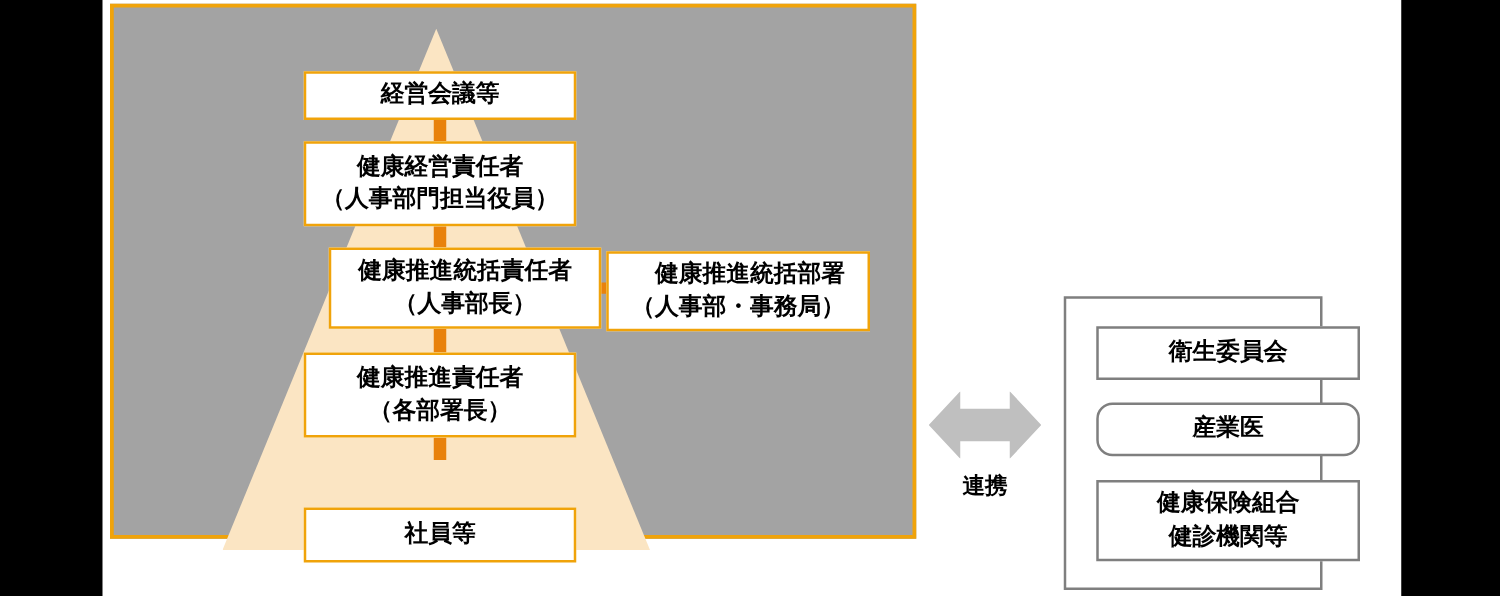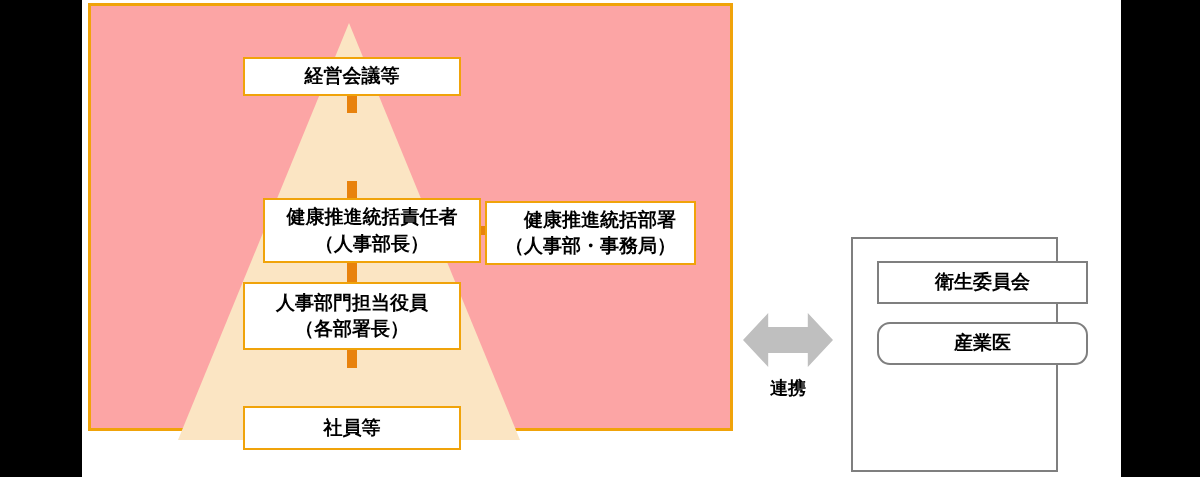--- a/index.html
+++ b/index.html
@@ -19,21 +19,21 @@
     position:relative;
   }
   .page{
     position:absolute;left:82px;top:0;width:1039px;height:477px;
     background:#fff;
   }
   
   .org-frame{
     position:absolute;left:6px;top:3px;width:645px;height:428px;
     border:3px solid var(--orange-border);
-    background:#fca5a5;
+    background:#a3a3a3;
   }
   .triangle{
     position:absolute;left:87px;top:17px;width:342px;height:417px;
     background:var(--triangle-fill);
     clip-path:polygon(50% 0,0 100%,100% 100%);
   }
   .node{
     position:absolute;
     background:#fff;
     border:2.5px solid var(--orange-border);
@@ -97,30 +97,34 @@
   <div class="org-frame">
     <div class="triangle"></div>
 
     <div class="vconn vc0"></div>
     <div class="vconn vc1"></div>
     <div class="vconn vc2"></div>
     <div class="vconn vc3"></div>
     <div class="hconn"></div>
 
     <div class="node lvl0">経営会議等</div>
+    <div class="node lvl1">健康経営責任者
+（人事部門担当役員）</div>
     <div class="node lvl2">健康推進統括責任者
 （人事部長）</div>
     <div class="node side-box">健康推進統括部署
 （人事部・事務局）</div>
-    <div class="node lvl3">人事部門担当役員
+    <div class="node lvl3">健康推進責任者
 （各部署長）</div>
     <div class="node lvl4">社員等</div>
   </div>
 
   <div class="link-arrow"></div>
   <div class="link-label">連携</div>
 
   <div class="partners">
     <div class="pnode p0">衛生委員会</div>
     <div class="pnode p1">産業医</div>
+    <div class="pnode p2">健康保険組合
+健診機関等</div>
   </div>
 
 </div>
 
 </body></html>

